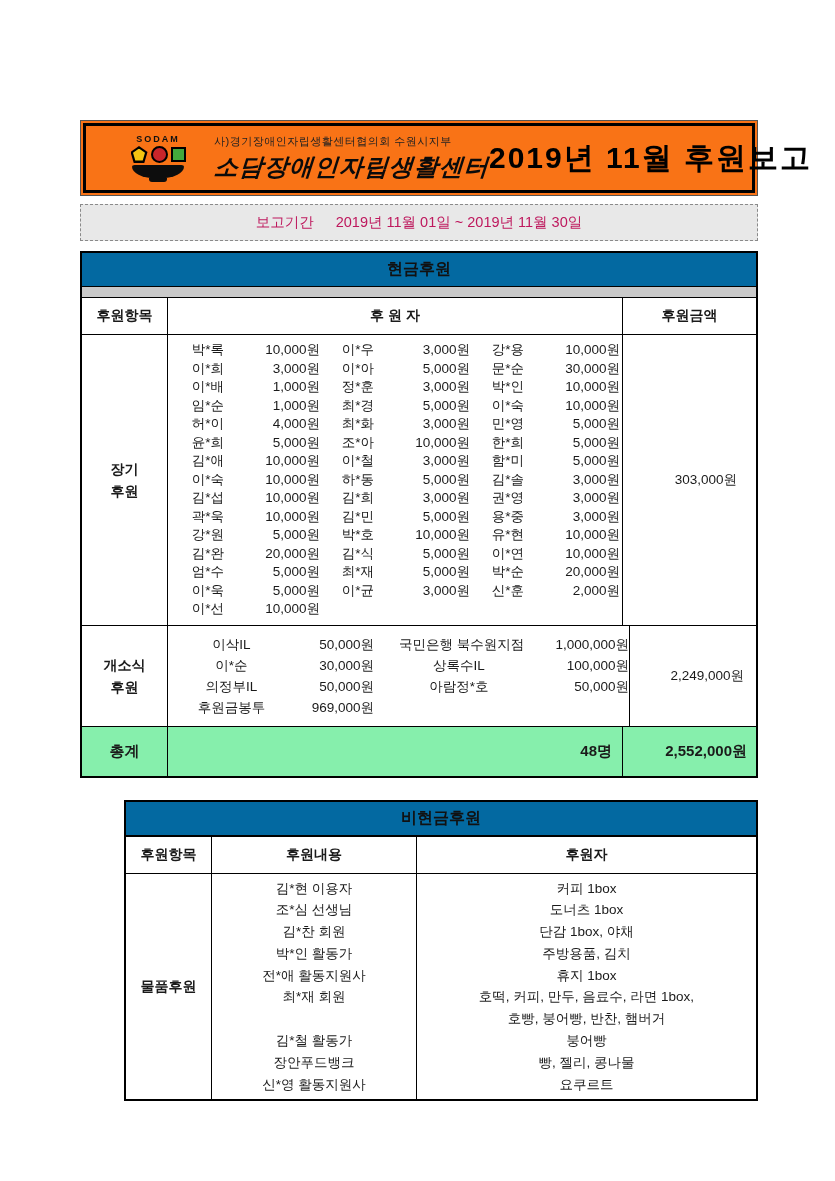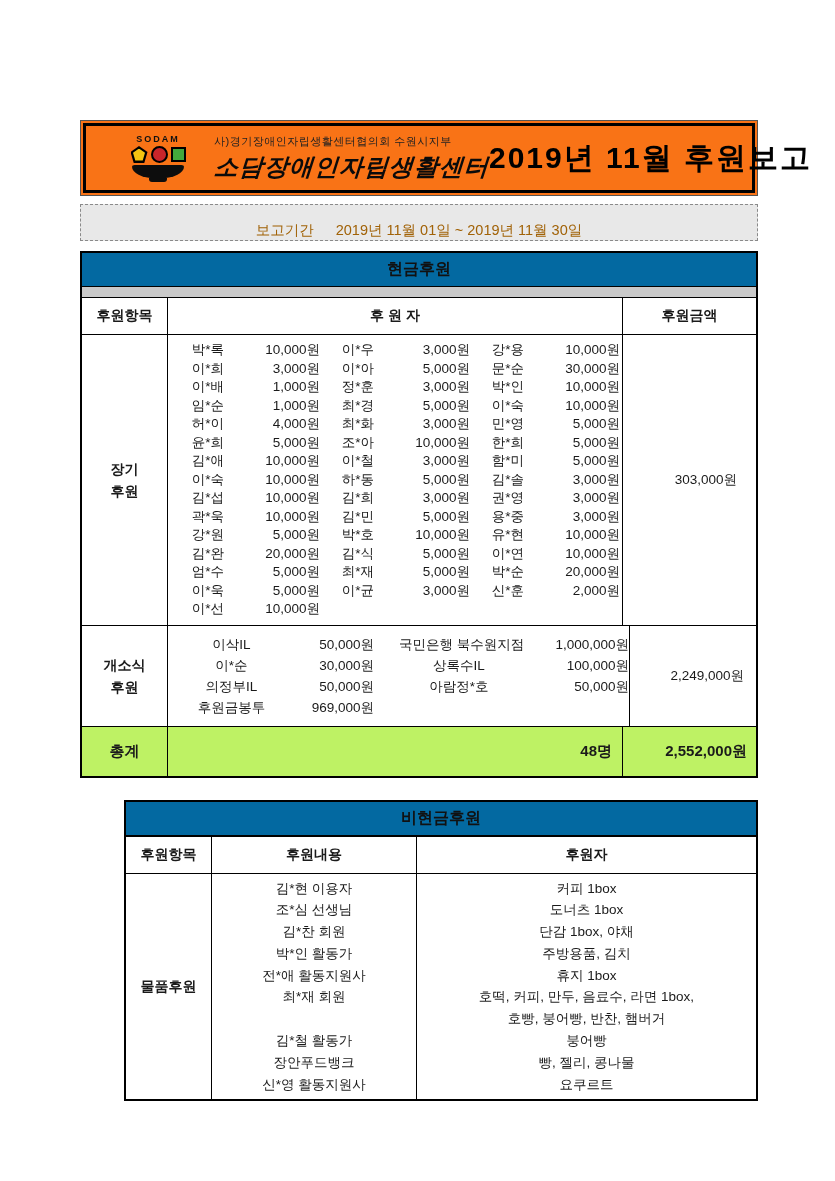--- a/index.html
+++ b/index.html
@@ -18,21 +18,21 @@
   .sh-circ { width:17px; height:17px; border-radius:50%; background:#c9252b; border:2.5px solid #000; }
   .sh-sq { width:15px; height:15px; background:#43a83c; border:2.5px solid #000; }
   .logo-bowl { width:52px; height:13px; margin:1px auto 0; background:#0d0d0d; border-radius:3px 3px 26px 26px / 2px 2px 13px 13px; }
   .logo-foot { width:18px; height:4px; margin:0 auto; background:#0d0d0d; border-radius:0 0 3px 3px; }
   .org { flex:0 0 auto; }
   .org-line { font-size:11px; color:#222; letter-spacing:0.5px; }
   .org-name { font-family:"DejaVu Serif","Liberation Serif",serif; font-style:italic; font-weight:bold; font-size:24px; color:#0b0b0b; letter-spacing:1px; margin-top:2px; transform:skewX(-4deg); }
   .hdr-title { margin-left:auto; font-size:30px; font-weight:900; letter-spacing:2px; color:#000; white-space:nowrap; padding-right:8px; }
 
   
-  .period { margin-top:8px; height:37px; background:#e8e8e8; border:1px dashed #8a8a8a; display:flex; align-items:flex-end; justify-content:center; gap:22px; font-size:14.5px; color:#a16207; }
+  .period { margin-top:8px; height:37px; background:#e8e8e8; border:1px dashed #8a8a8a; display:flex; align-items:center; justify-content:center; gap:22px; font-size:14.5px; color:#be185d; }
   .period .lbl { font-weight:normal; }
 
   
   .tbl { margin-top:10px; border:2px solid #000; background:#fff; }
   .t-title { background:#0369a1; text-align:center; font-weight:bold; font-size:16px; color:#111; padding:6px 0; border-bottom:1px solid #000; }
   .gray-band { height:11px; background:#c9c9c9; border-bottom:1px solid #000; }
   .grid3 { display:grid; grid-template-columns:86px 1fr 133px; }
   .grid3b { display:grid; grid-template-columns:86px 205px 1fr; }
   .cell { border-right:1px solid #000; }
   .cell:last-child { border-right:none; }
@@ -45,21 +45,21 @@
   .lt-grid { display:grid; grid-template-columns:52px 74px 52px 74px 52px 74px; column-gap:12px; justify-content:start; padding:6px 0 6px 14px; font-size:13.5px; line-height:18.5px; }
   .lt-row { display:contents; }
   .nm { text-align:center; white-space:nowrap; }
   .am { text-align:right; white-space:nowrap; }
 
   
   .op-grid { display:grid; grid-template-columns:95px 70px 120px 85px; column-gap:25px; justify-content:start; padding:8px 0 8px 16px; font-size:13.5px; line-height:21px; }
   .op-row { display:contents; }
 
   
-  .total-row { background:#bef264; font-weight:bold; }
+  .total-row { background:#86efac; font-weight:bold; }
   .total-row .cell { padding:15px 0; font-size:15px; }
   .tr-label { text-align:center; }
   .tr-count { text-align:right; padding-right:10px !important; }
   .tr-amt { text-align:right; padding-right:9px !important; }
 
   
   .tbl2 { margin-top:22px;margin-left:44px; }
   .t-title2 { border-bottom:2px solid #000; }
   .nc-body { padding:4px 0; }
   .nc-line { height:21.8px; line-height:21.8px; text-align:center; font-size:13.5px; white-space:nowrap; }

